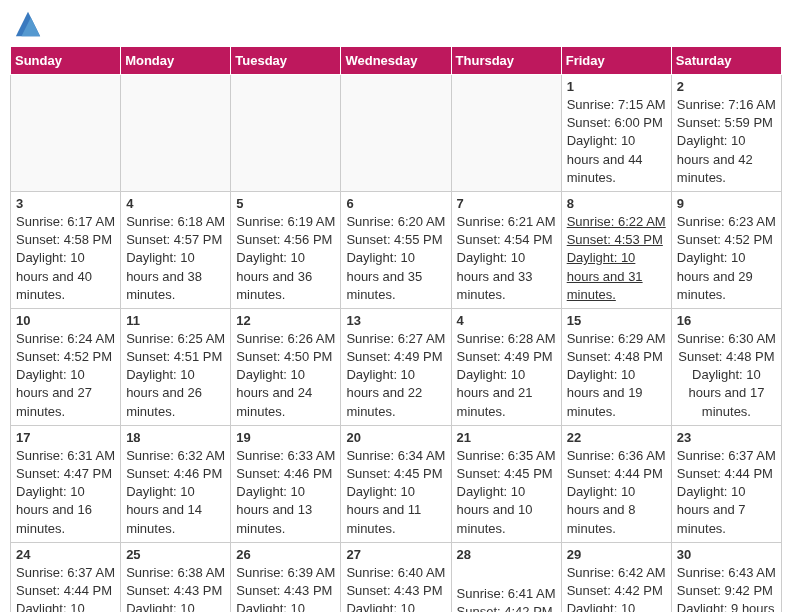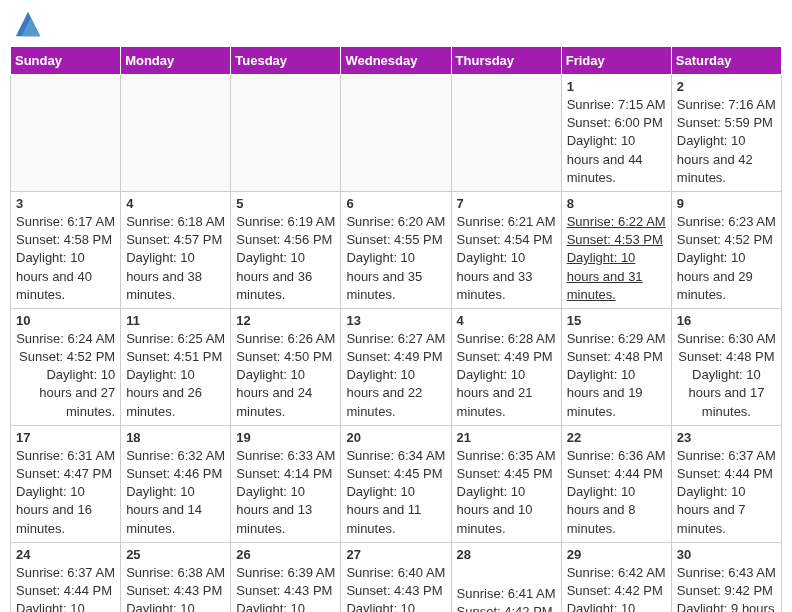--- a/index.html
+++ b/index.html
@@ -52,21 +52,21 @@
     }
     .location {
       font-size: 14px;
       color: #555;
     }
     .calendar {
       width: 100%;
       border-collapse: collapse;
     }
     .calendar th {
-      background: #a21caf;
+      background: #be185d;
       color: #fff;
       font-size: 13px;
       font-weight: bold;
       padding: 6px 4px;
       text-align: left;
       border: 1px solid #fff;
     }
     .calendar td {
       border: 1px solid #ccc;
       vertical-align: top;
@@ -202,21 +202,21 @@
         <td>
           <span class="day-num">9</span>
           <div class="day-info" style="white-space: pre-line;">Sunrise: 6:23 AM
 Sunset: 4:52 PM
 Daylight: 10 hours and 29 minutes.</div>
         </td>
       </tr>
       <tr>
         <td>
           <span class="day-num">10</span>
-          <div class="day-info" style="white-space: pre-line; text-align: right;">Sunrise: 6:24 AM
+          <div class="day-info" style="white-space: pre-line;">Sunrise: 6:24 AM
 Sunset: 4:52 PM
 Daylight: 10 hours and 27 minutes.</div>
         </td>
         <td>
           <span class="day-num">11</span>
           <div class="day-info" style="white-space: pre-line;">Sunrise: 6:25 AM
 Sunset: 4:51 PM
 Daylight: 10 hours and 26 minutes.</div>
         </td>
         <td>
@@ -259,21 +259,21 @@
         </td>
         <td>
           <span class="day-num">18</span>
           <div class="day-info" style="white-space: pre-line;">Sunrise: 6:32 AM
 Sunset: 4:46 PM
 Daylight: 10 hours and 14 minutes.</div>
         </td>
         <td>
           <span class="day-num">19</span>
           <div class="day-info" style="white-space: pre-line;">Sunrise: 6:33 AM
-Sunset: 4:14 PM
+Sunset: 4:46 PM
 Daylight: 10 hours and 13 minutes.</div>
         </td>
         <td>
           <span class="day-num">20</span>
           <div class="day-info" style="white-space: pre-line;">Sunrise: 6:34 AM
 Sunset: 4:45 PM
 Daylight: 10 hours and 11 minutes.</div>
         </td>
         <td>
           <span class="day-num">21</span>

